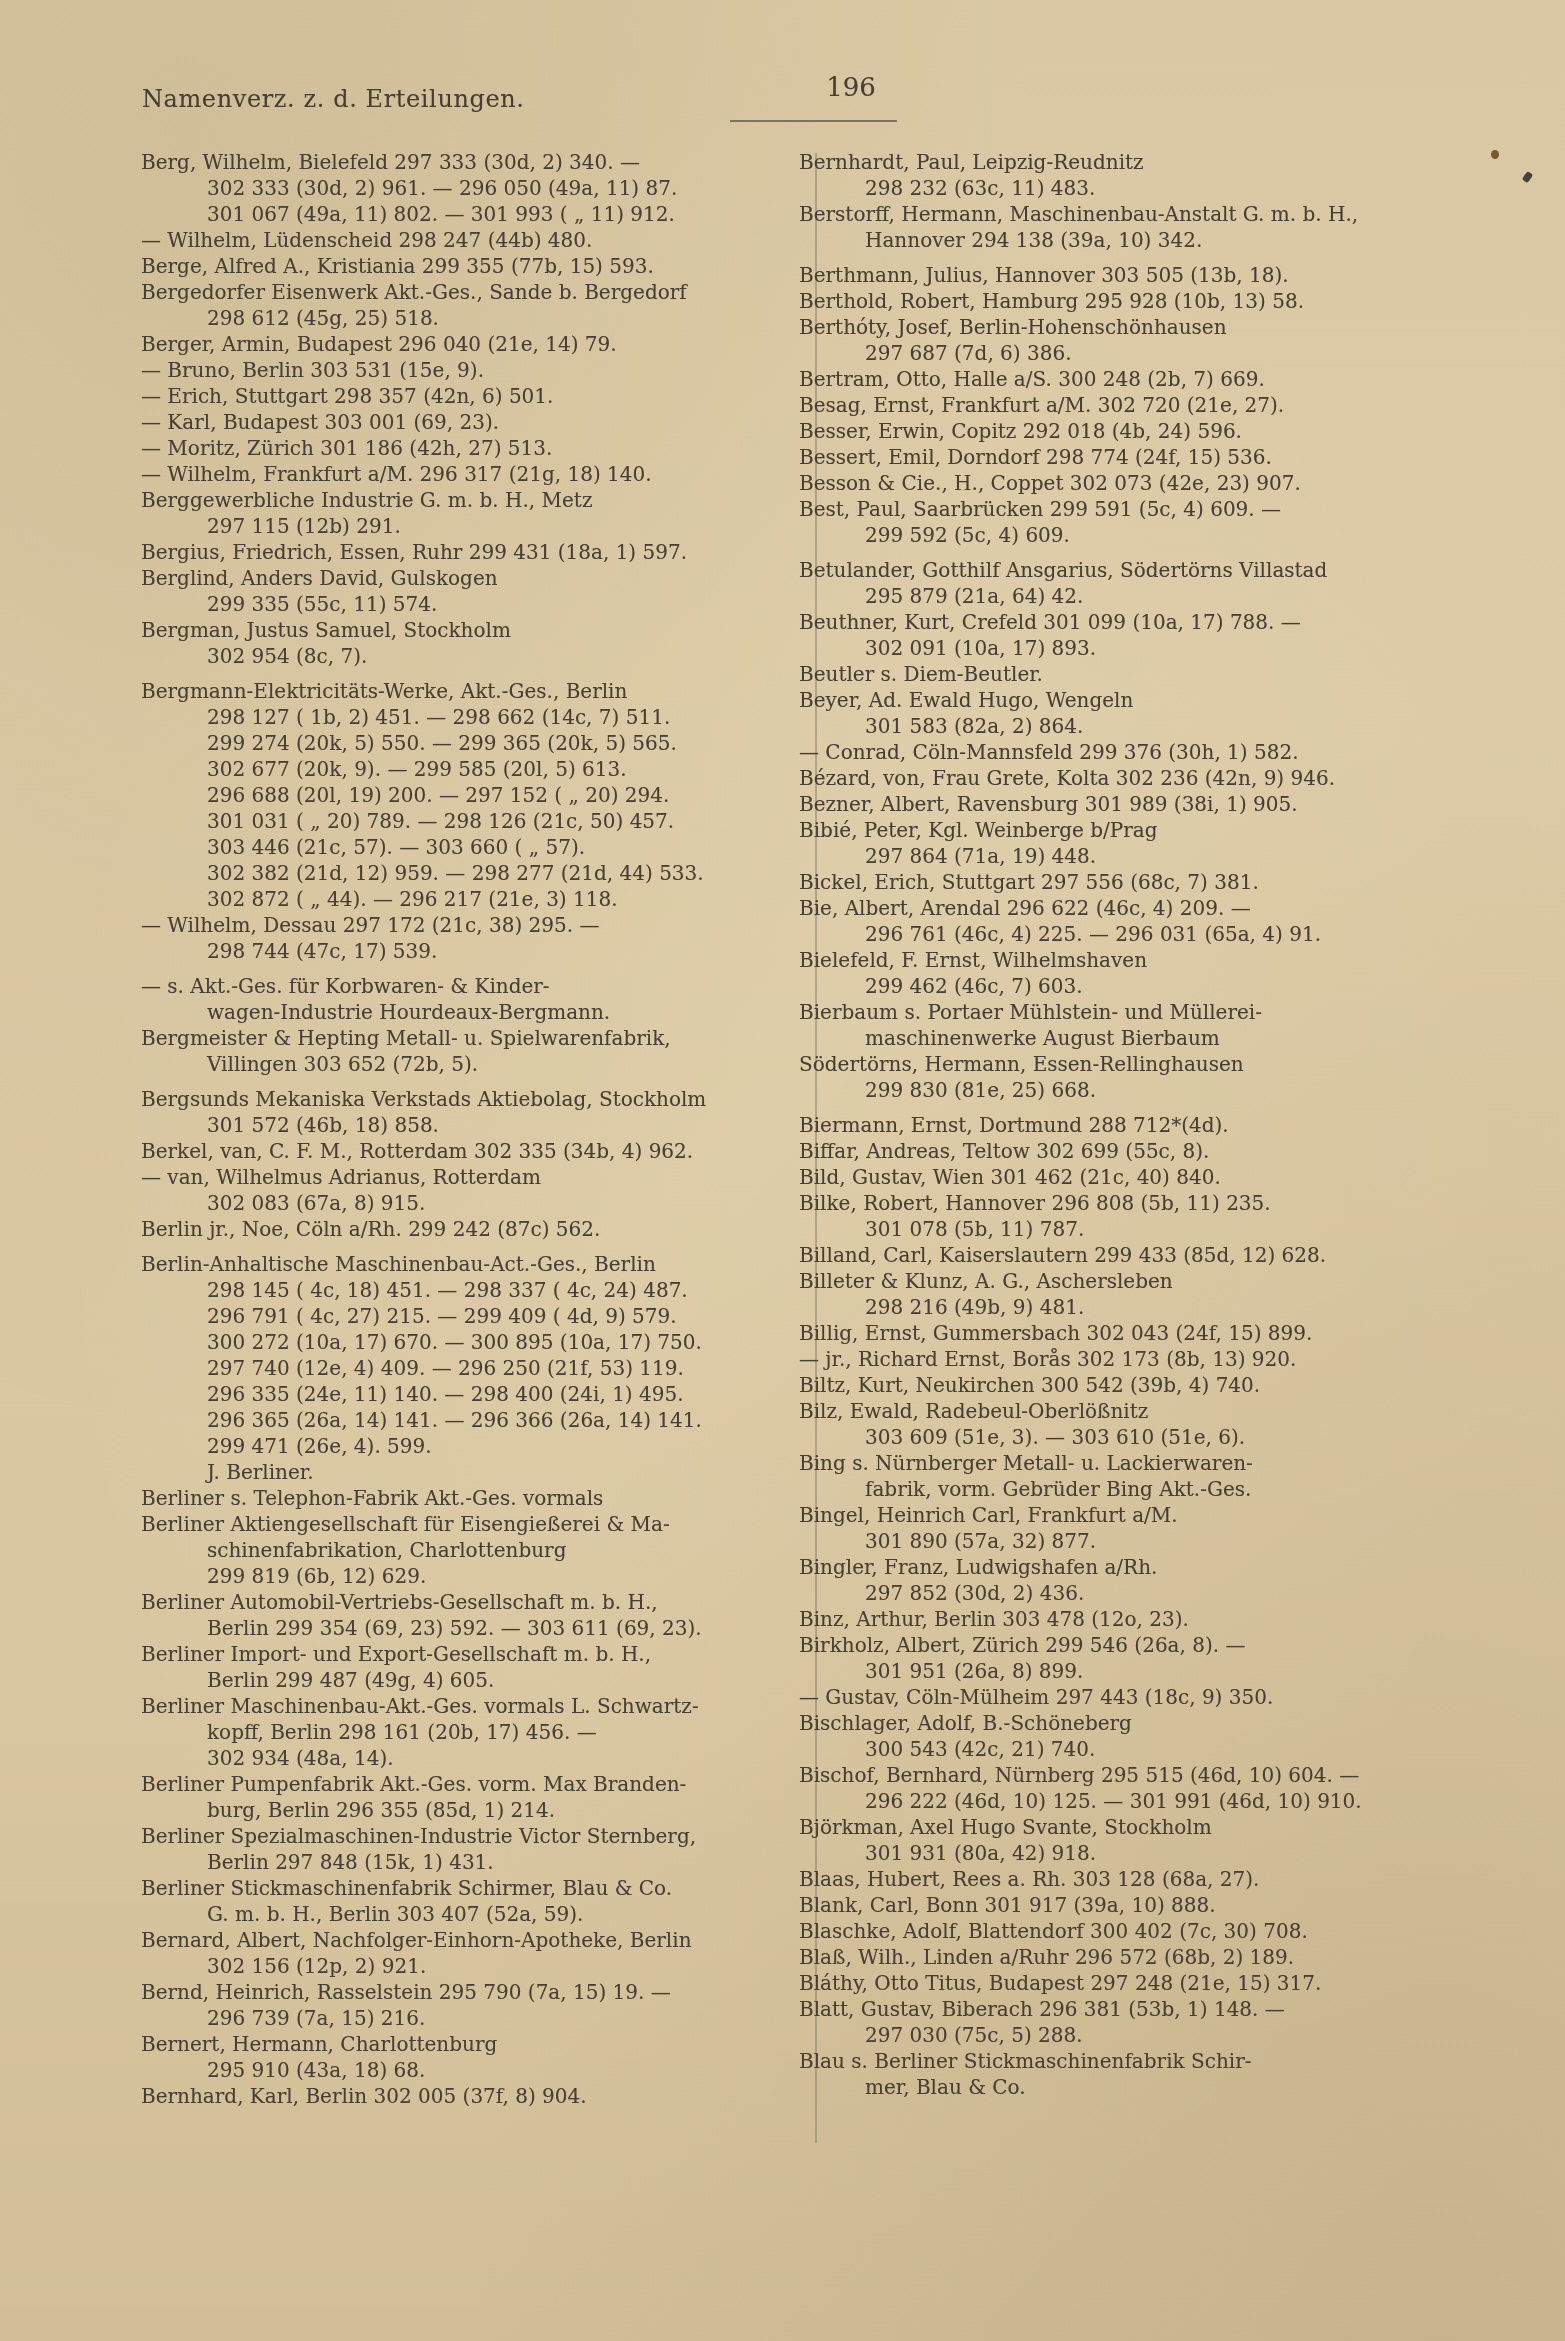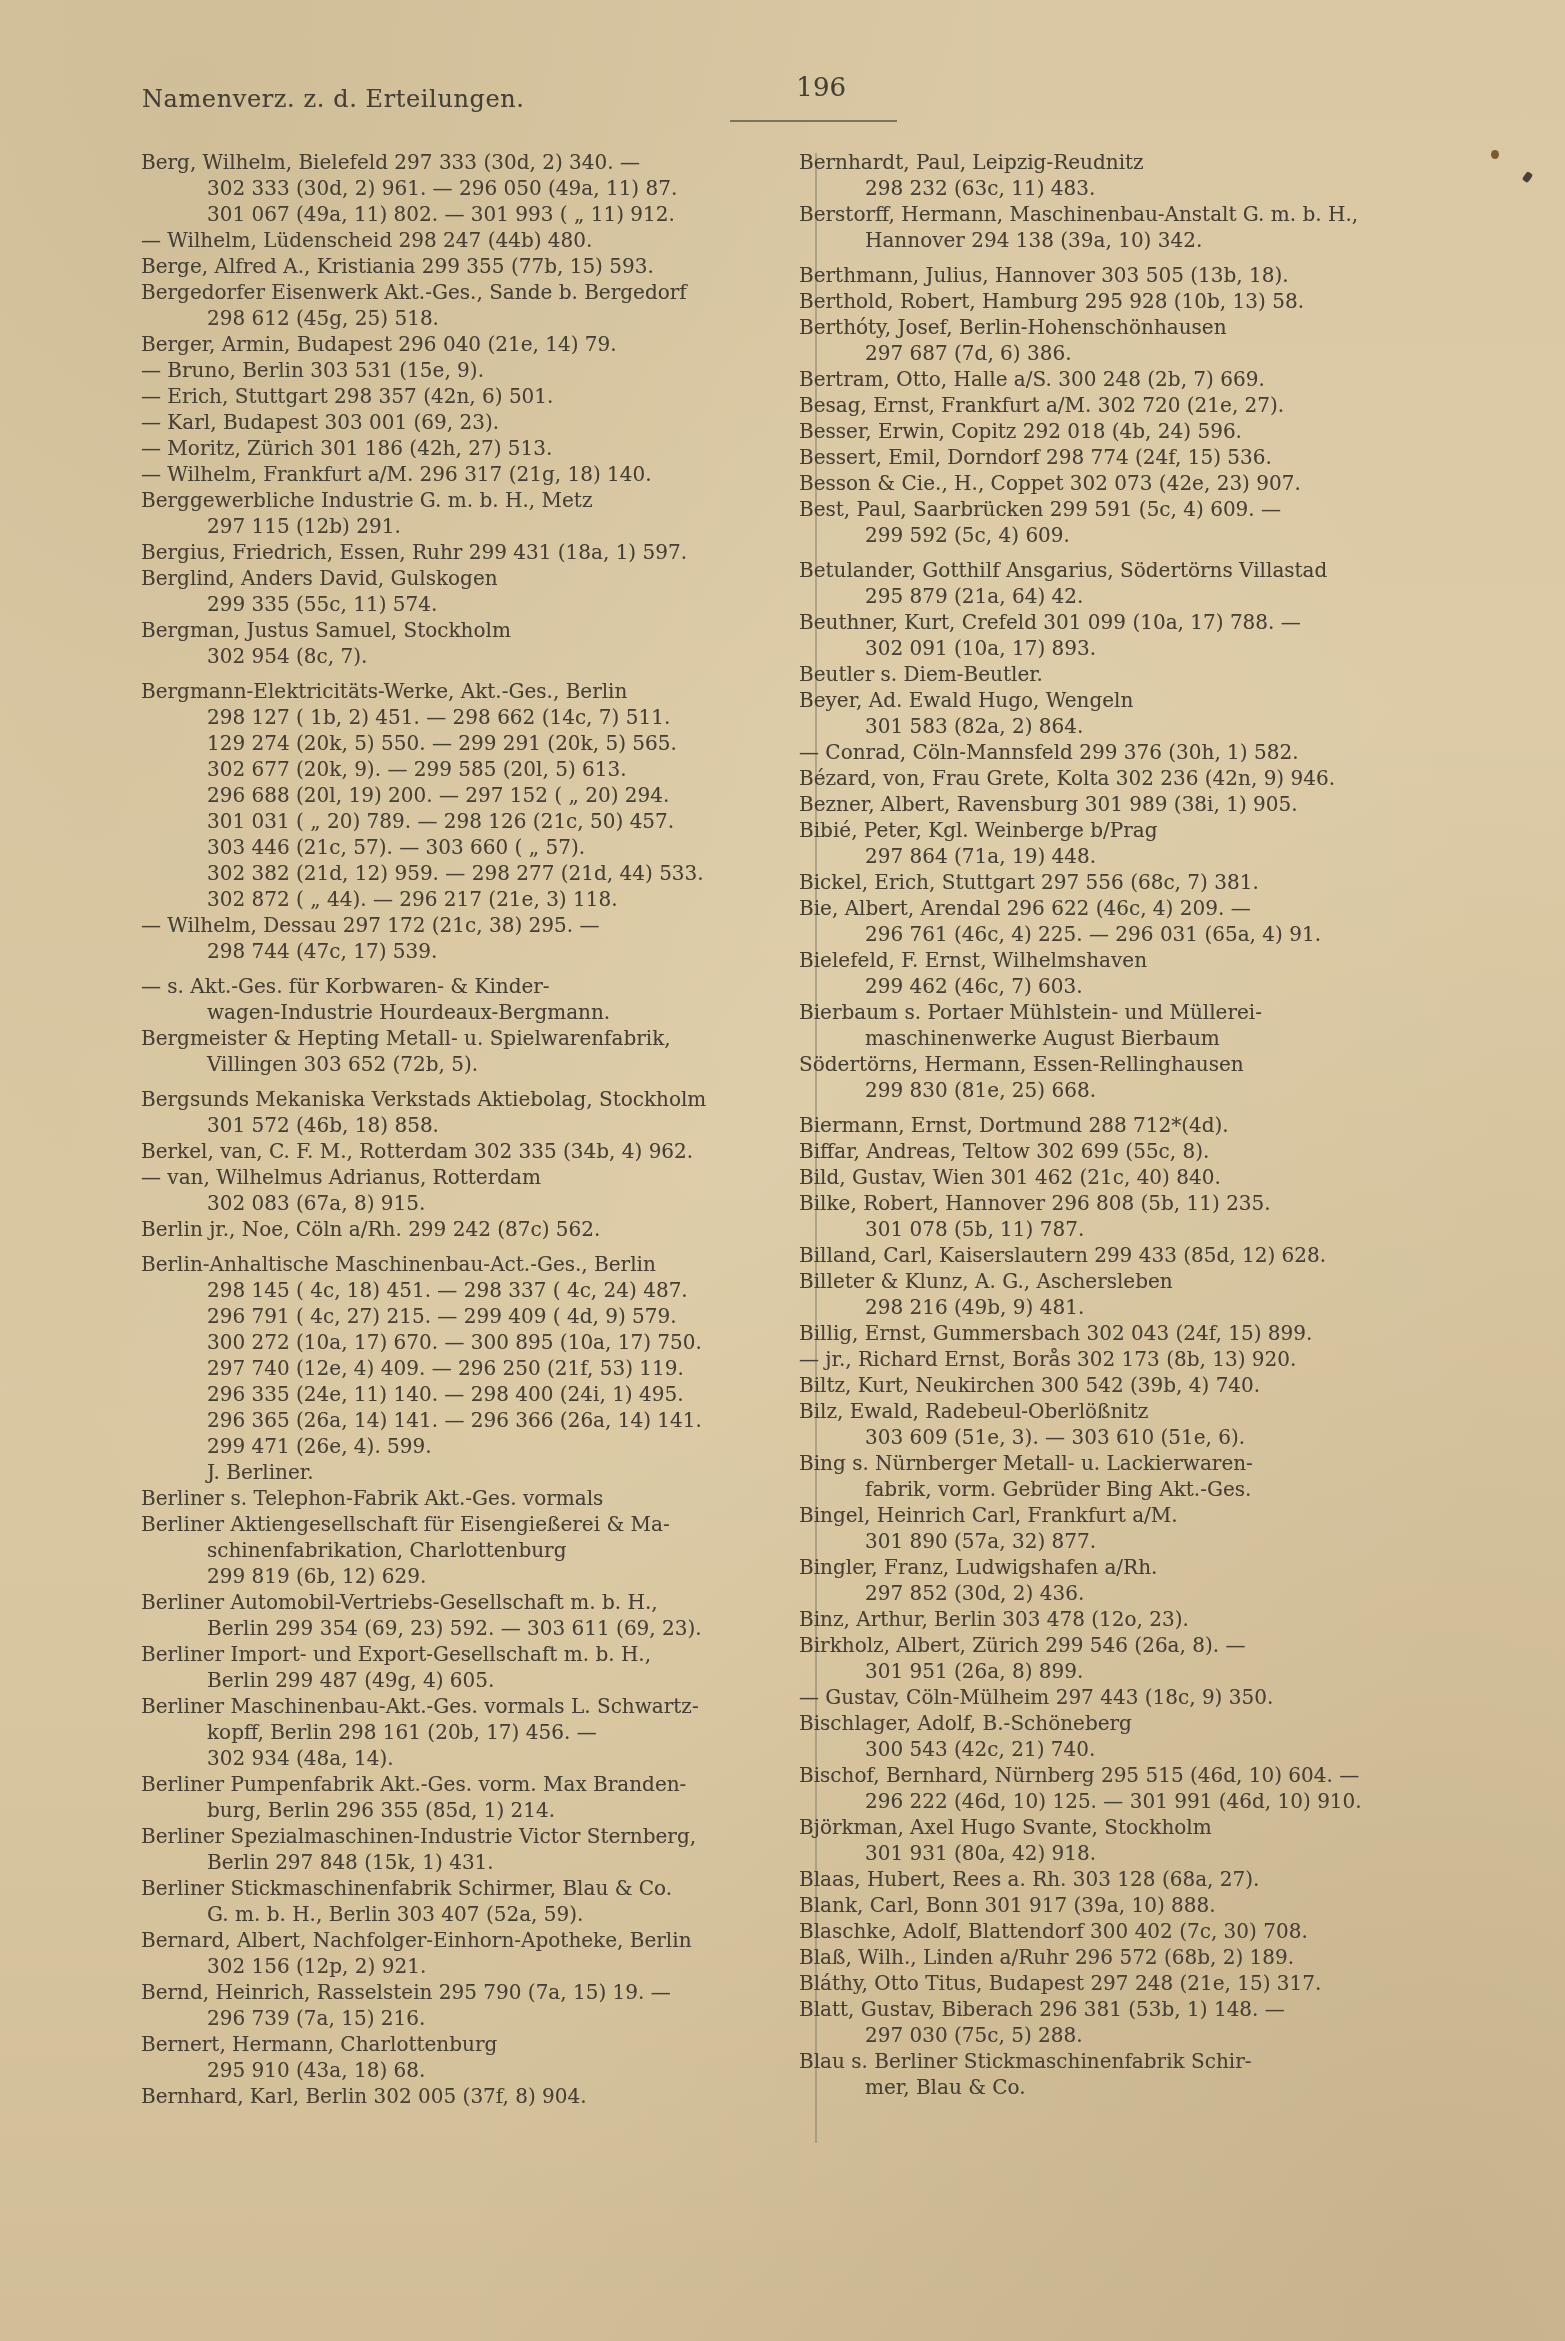--- a/index.html
+++ b/index.html
@@ -22,23 +22,23 @@
   }
   .running-title{
     position:absolute;
     left:142px; top:85px;
     font-size:24px;
     letter-spacing:0.6px;
     text-shadow:0 0 0.6px rgba(70,60,45,0.35);
   }
   .page-number{
     position:absolute;
-    left:734px; top:72px;
+    left:795px; top:72px;
     width:112px;
-    text-align:right;
+    text-align:center;
     font-size:26px;
     text-shadow:0 0 0.6px rgba(70,60,45,0.35);
   }
   .header-rule{
     position:absolute;
     left:730px; top:120px;
     width:167px; height:1.7px;
     background:#5f574a;
     opacity:.75;
   }
@@ -122,21 +122,21 @@
         <div class="line">Berglind, Anders David, Gulskogen</div>
         <div class="line cont">299 335 (55c, 11) 574.</div>
       </div>
       <div class="entry">
         <div class="line">Bergman, Justus Samuel, Stockholm</div>
         <div class="line cont">302 954 (8c, 7).</div>
       </div>
       <div class="entry gap">
         <div class="line">Bergmann-Elektricitäts-Werke, Akt.-Ges., Berlin</div>
         <div class="line cont">298 127 ( 1b, 2) 451. — 298 662 (14c, 7) 511.</div>
-        <div class="line cont">129 274 (20k, 5) 550. — 299 291 (20k, 5) 565.</div>
+        <div class="line cont">299 274 (20k, 5) 550. — 299 365 (20k, 5) 565.</div>
         <div class="line cont">302 677 (20k, 9). — 299 585 (20l, 5) 613.</div>
         <div class="line cont">296 688 (20l, 19) 200. — 297 152 ( „ 20) 294.</div>
         <div class="line cont">301 031 ( „ 20) 789. — 298 126 (21c, 50) 457.</div>
         <div class="line cont">303 446 (21c, 57). — 303 660 ( „ 57).</div>
         <div class="line cont">302 382 (21d, 12) 959. — 298 277 (21d, 44) 533.</div>
         <div class="line cont">302 872 ( „ 44). — 296 217 (21e, 3) 118.</div>
       </div>
       <div class="entry">
         <div class="line">— Wilhelm, Dessau 297 172 (21c, 38) 295. —</div>
         <div class="line cont">298 744 (47c, 17) 539.</div>

